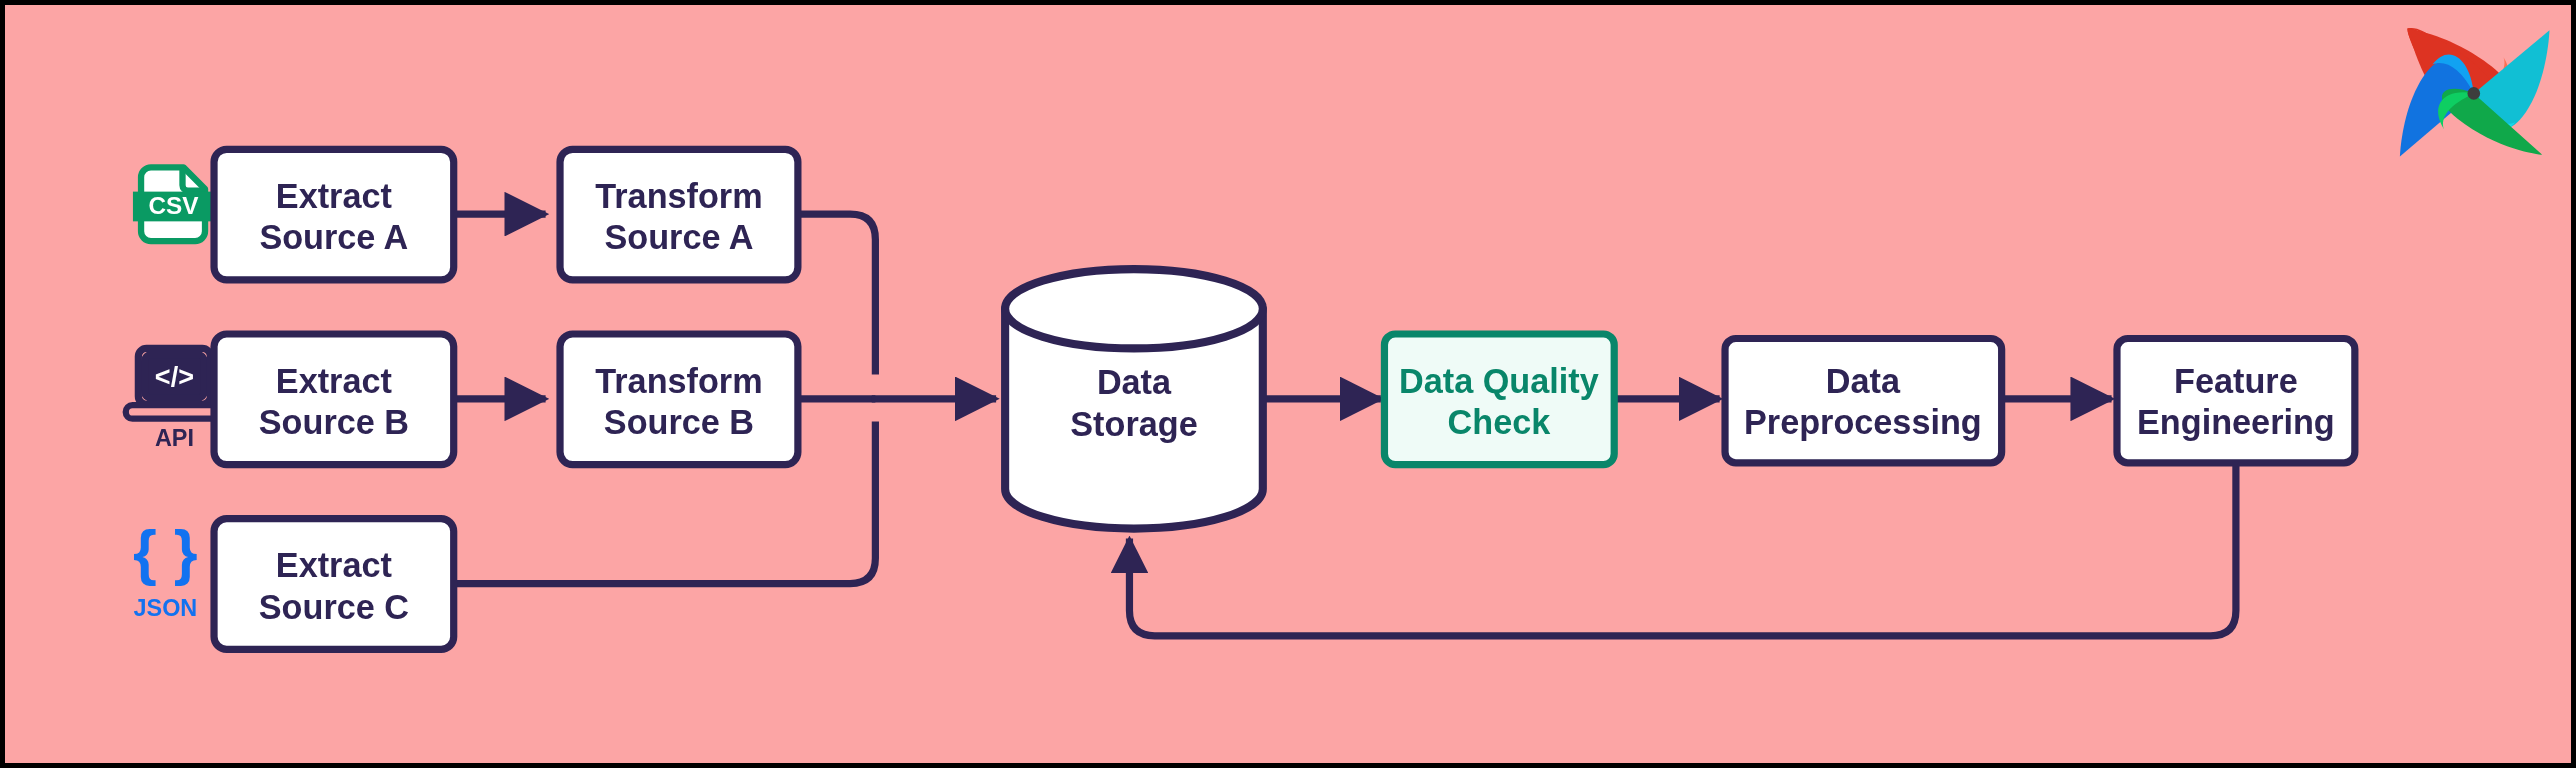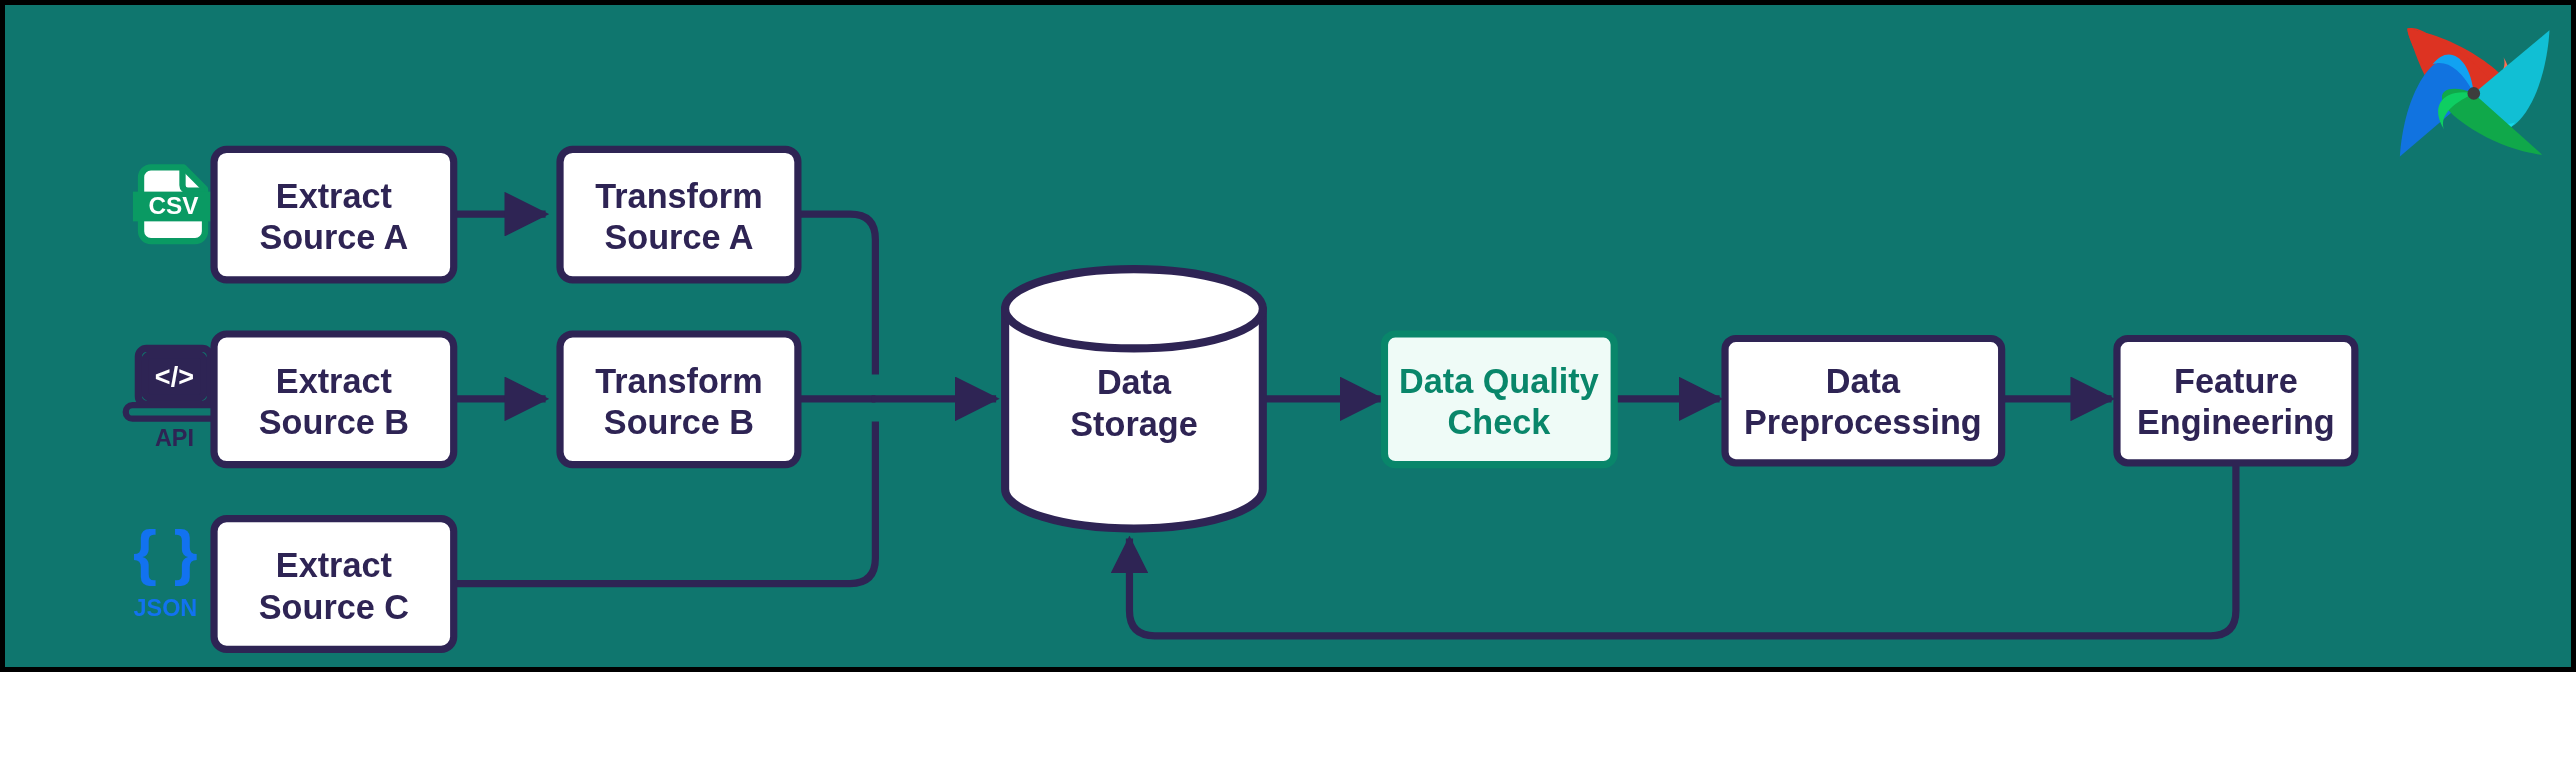--- a/index.html
+++ b/index.html
@@ -7,22 +7,22 @@
     margin: 0;
     padding: 0;
     background: #ffffff;
   }
   body {
     font-family: "Liberation Sans", sans-serif;
   }
   #canvas {
     position: relative;
     width: 2576px;
-    height: 672px;
-    background: #0f766e;
+    height: 768px;
+    background: #fca5a5;
     box-sizing: border-box;
     border: 5.4px solid #000000;
     overflow: hidden;
   }
   #diagram {
     position: absolute;
     left: 0;
     top: 0;
     width: 2576px;
     height: 776px;

